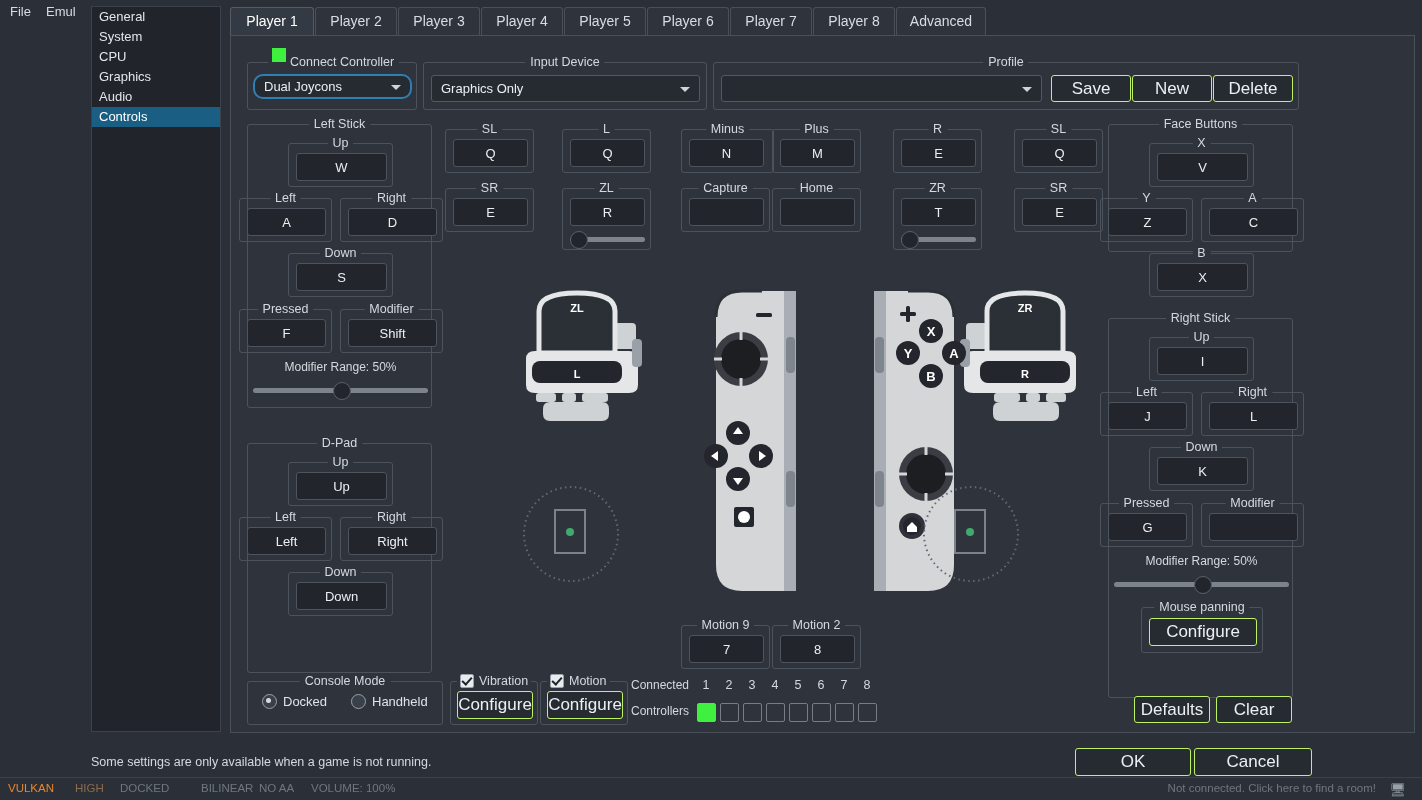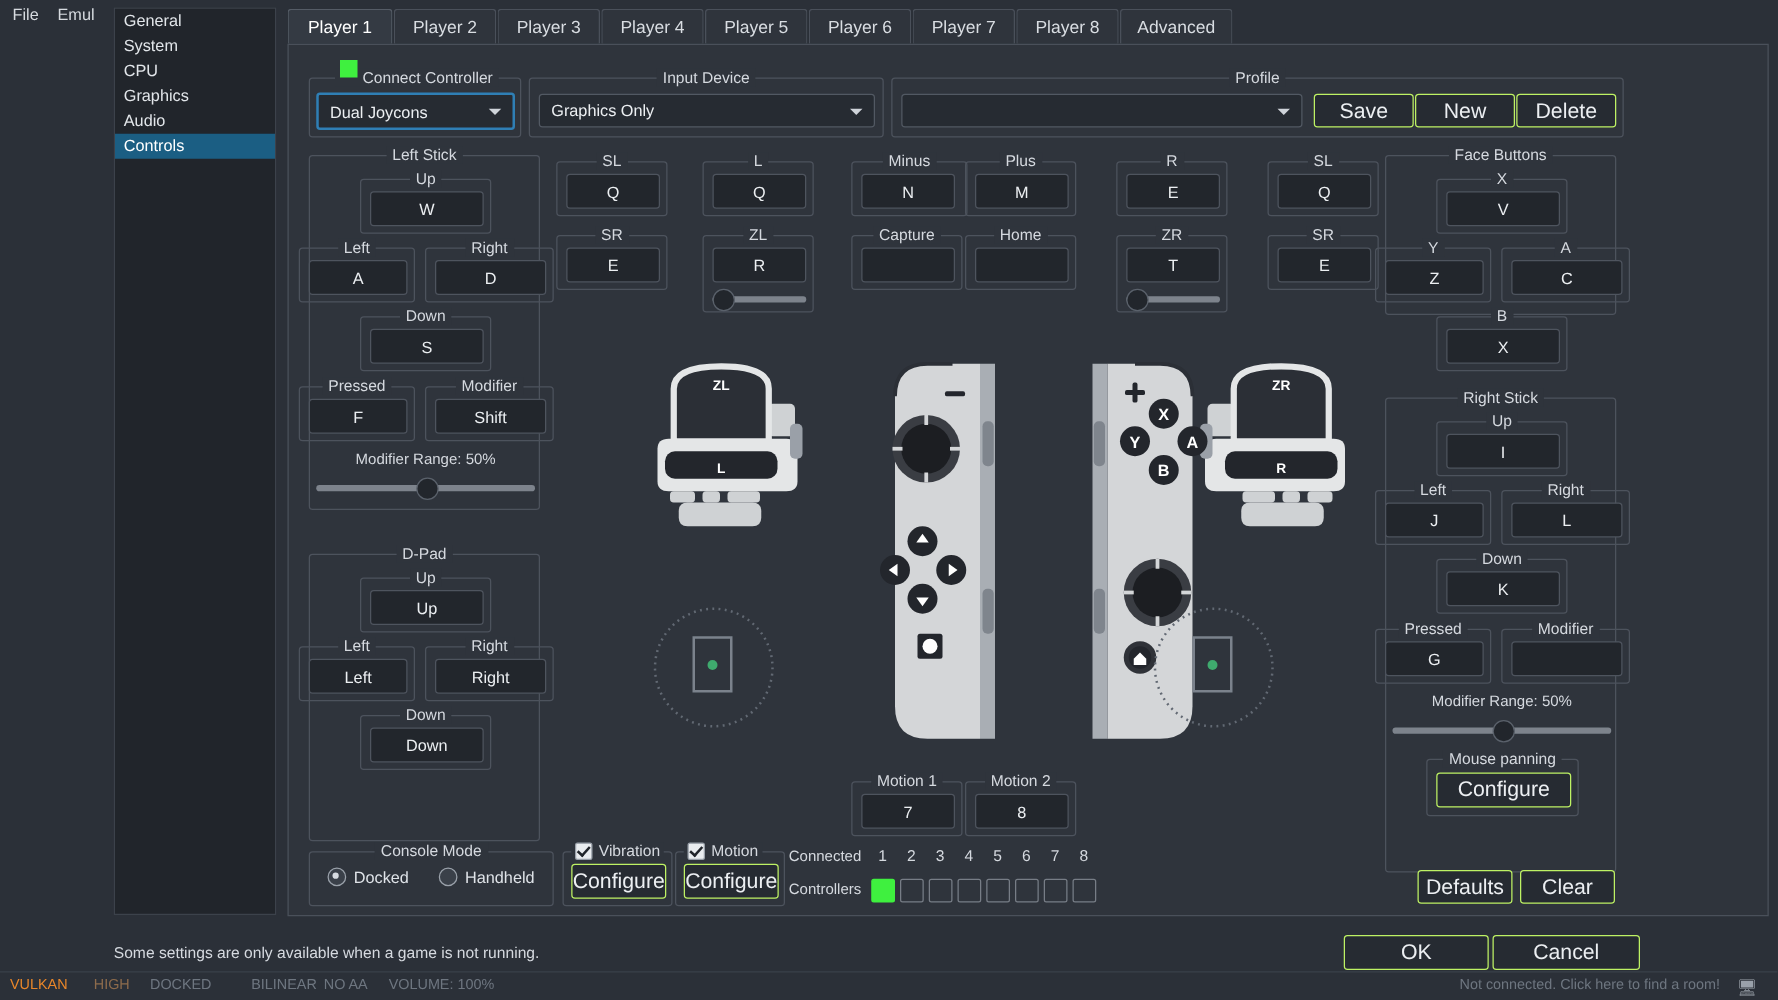--- a/index.html
+++ b/index.html
@@ -129,21 +129,21 @@
   <div class="tab" style="left:500px;width:82px;">Player 7</div>
   <div class="tab" style="left:583px;width:82px;">Player 8</div>
   <div class="tab" style="left:666px;width:90px;">Advanced</div>
 </div>
 
 <div id="panel">
 
   <div class="gb" style="left:16px;top:26px;width:170px;height:48px;">
     <span class="gbt" style="left:20px;transform:none;padding-left:22px;">Connect Controller</span>
     <span id="greensq" style="left:24px;top:-15px;"></span>
-    <div class="combo focus" style="left:5px;top:11px;width:159px;height:30px;">
+    <div class="combo focus" style="left:5px;top:11px;width:159px;height:25px;border-radius:10px;">
       <span>Dual Joycons</span>
       <span class="arrow"></span>
     </div>
   </div>
 
   <div class="gb" style="left:192px;top:26px;width:284px;height:48px;">
     <span class="gbt">Input Device</span>
     <div class="combo" style="left:7px;top:12px;width:269px;height:27px;">
       <span>Graphics Only</span>
       <span class="arrow"></span>
@@ -448,21 +448,21 @@
   </div>
   <div style="position:absolute;left:690px;top:448px;width:100px;height:100px;">
     <svg width="100" height="100" viewBox="0 0 100 100">
       <circle cx="50" cy="50" r="47" fill="none" stroke="#626973" stroke-width="2" stroke-dasharray="1.5 3.5"></circle>
       <rect x="34" y="26" width="30" height="43" fill="none" stroke="#7b828c" stroke-width="2"></rect>
       <circle cx="49" cy="48" r="4" fill="#3faa6e"></circle>
     </svg>
   </div>
 
   <div class="gb" style="left:450px;top:589px;width:89px;height:44px;">
-    <span class="gbt">Motion 1</span>
+    <span class="gbt">Motion 9</span>
     <div class="kb" style="left:7px;top:9px;width:75px;height:28px;">7</div>
   </div>
   <div class="gb" style="left:541px;top:589px;width:89px;height:44px;">
     <span class="gbt">Motion 2</span>
     <div class="kb" style="left:7px;top:9px;width:75px;height:28px;">8</div>
   </div>
 
   <div class="gb" style="left:16px;top:645px;width:196px;height:44px;">
     <span class="gbt">Console Mode</span>
     <div class="rdo on" style="left:14px;top:12px;">

